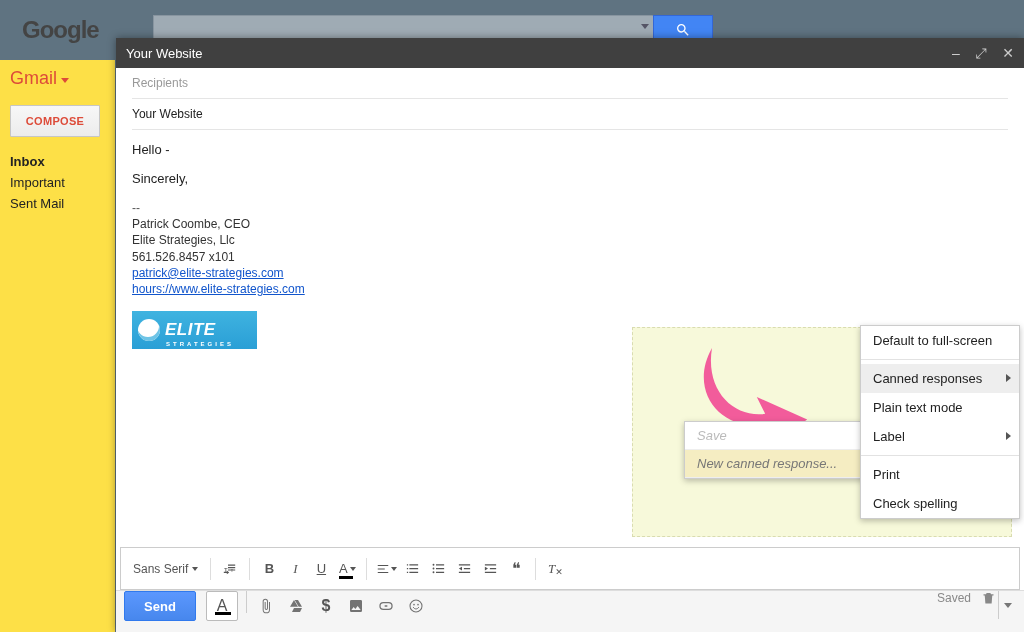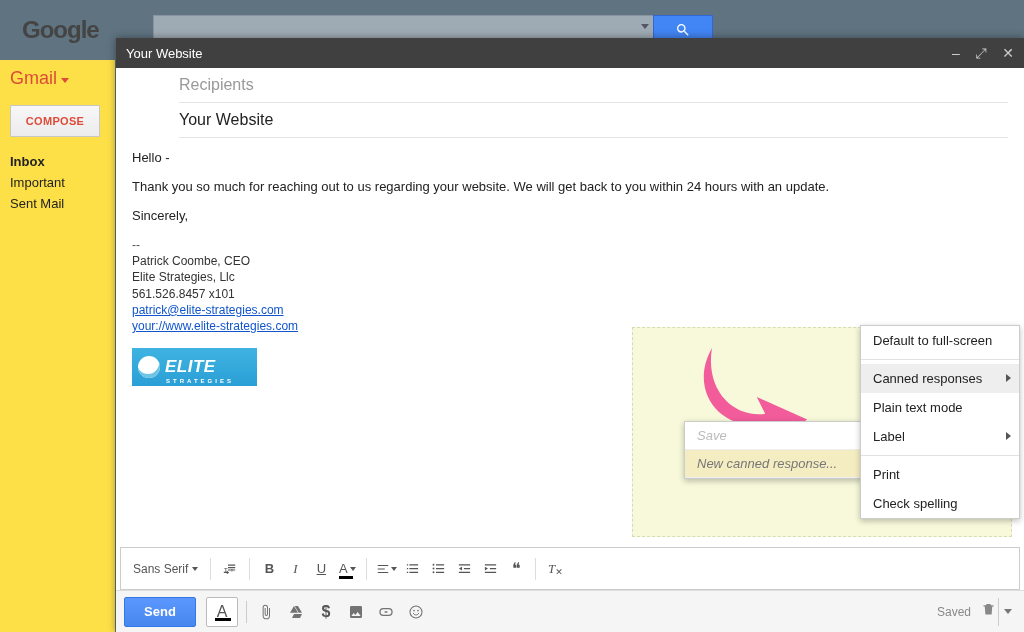--- a/index.html
+++ b/index.html
@@ -125,22 +125,21 @@
   .compose-header .win-icons span {
     margin-left:12px;color:#ccc;cursor:pointer;font-size:14px;display:inline-block;
   }
   .fields {
     padding: 0 16px;
   }
   .field-row {
     border-bottom:1px solid #e5e5e5;
     padding:8px 0;
     color:#555;
-    font-size:16px;
-    margin-left:47px;
+    font-size:12px;
   }
   .field-row.recipients { color:#999; }
   .field-row.subject { color:#222; }
   .body-area {
     flex:1;
     padding: 12px 16px 4px 16px;
     font-size:13px;
     color:#222;
     position:relative;
     overflow:hidden;
@@ -250,21 +249,21 @@
   .ital{font-style:italic;font-family:Georgia,serif;}
   .under{text-decoration:underline;}
   .fcolor { position:relative; }
   .fcolor .ul { position:absolute;bottom:3px;left:5px;width:14px;height:3px;background:#000;}
 
   
   .action-bar {
     height:42px;
     background:#f5f5f5;
     border-top:1px solid #ddd;
-    display:flex;align-items:center;
+    display:flex;align-items:flex-start;
     padding:0 8px;
     gap:0;
   }
   .send-btn {
     background:#4d90fe;
     background:linear-gradient(#5b97fe,#4787ed);
     border:1px solid #3079ed;
     color:#fff;font-weight:bold;
     font-size:13px;
     height:30px;width:72px;
@@ -330,29 +329,28 @@
     </span>
   </div>
 
   <div class="fields">
     <div class="field-row recipients">Recipients</div>
     <div class="field-row subject">Your Website</div>
   </div>
 
   <div class="body-area">
     <p>Hello -</p>
-    <p>Thank you so much for reaching out to us regarding your website. We will get back to you within 24 hours with an update.</p>
     <p>Sincerely,</p>
     <div class="sig-block">
       <div class="sig-divider">--</div>
       <div>Patrick Coombe, CEO</div>
       <div>Elite Strategies, Llc</div>
       <div>561.526.8457 x101</div>
       <div><a href="#">patrick@elite-strategies.com</a></div>
-      <div><a href="#">your://www.elite-strategies.com</a></div>
+      <div><a href="#">hours://www.elite-strategies.com</a></div>
     </div>
     <div class="elite-logo">
       <div class="sphere"></div>
       <span class="txt">ELITE</span>
       <span class="sub">STRATEGIES</span>
     </div>
 
     <div class="highlight"></div>
 
     <div class="arrow">

